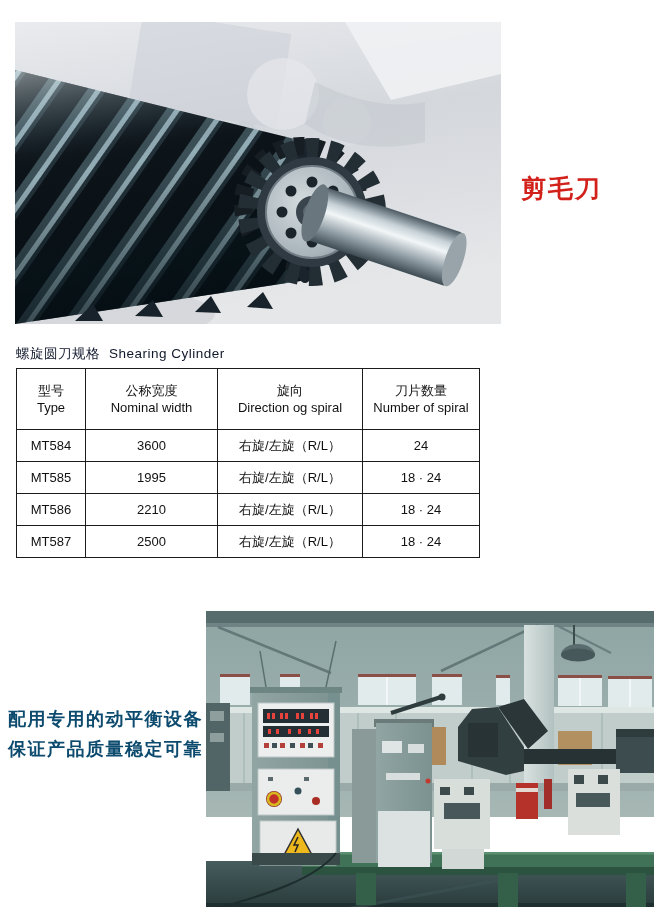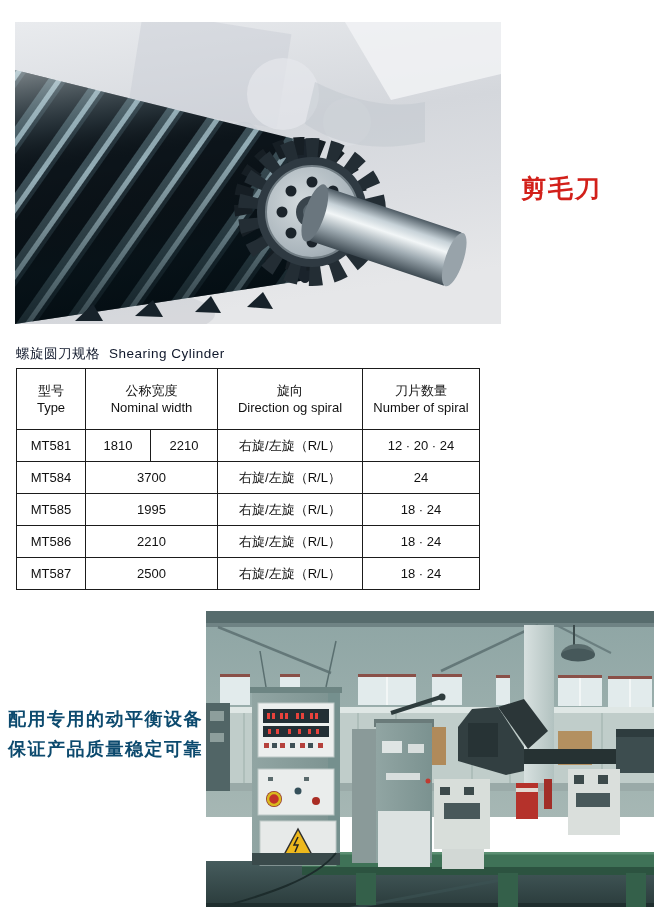--- a/index.html
+++ b/index.html
@@ -162,29 +162,22 @@
           <span class="hline">Direction og spiral</span>
         </th>
         <th>
           <span class="hline">刀片数量</span>
           <span class="hline">Number of spiral</span>
         </th>
       </tr>
     </thead>
     <tbody>
       <tr>
-        <td>MT581</td>
-        <td>1810</td>
-        <td>2210</td>
-        <td>右旋/左旋（R/L）</td>
-        <td>12 · 20 · 24</td>
-      </tr>
-      <tr>
         <td>MT584</td>
-        <td colspan="2">3700</td>
+        <td colspan="2">3600</td>
         <td>右旋/左旋（R/L）</td>
         <td>24</td>
       </tr>
       <tr>
         <td>MT585</td>
         <td colspan="2">1995</td>
         <td>右旋/左旋（R/L）</td>
         <td>18 · 24</td>
       </tr>
       <tr>

